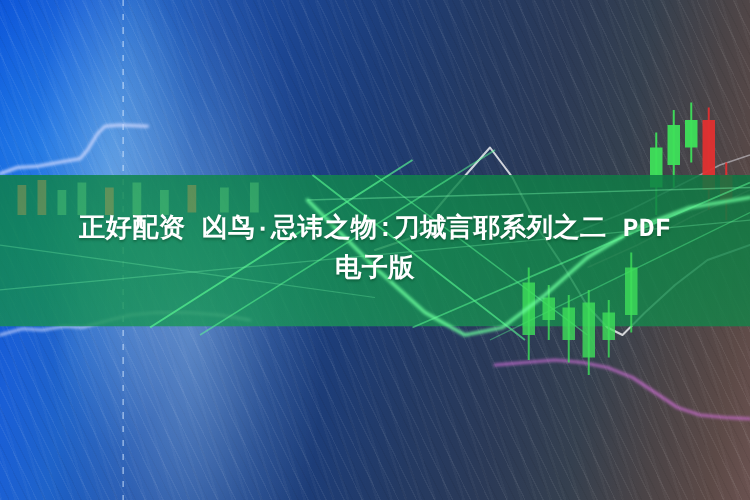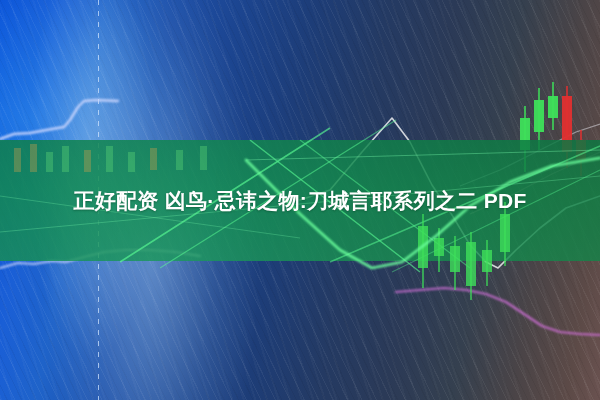--- a/index.html
+++ b/index.html
@@ -5,21 +5,21 @@
   html, body {
     margin: 0;
     padding: 0;
     background: #000;
   }
   #stage {
     position: relative;
     width: 600px;
     height: 400px;
     overflow: hidden;
-    font-family: Liberation Sans, sans-serif;
+    font-family: Liberation Mono, monospace;
   }
   .layer {
     position: absolute;
     inset: 0;
     width: 100%;
     height: 100%;
   }
 
   
   #bg-base {
@@ -235,15 +235,16 @@
       <rect x="106" y="146" width="7" height="26" fill="#66e07a"></rect>
       <rect x="128" y="152" width="7" height="20" fill="#66e07a"></rect>
       <rect x="150" y="148" width="7" height="22" fill="#d8a24a"></rect>
       <rect x="176" y="150" width="7" height="20" fill="#66e07a"></rect>
       <rect x="200" y="146" width="7" height="24" fill="#66e07a"></rect>
     </g>
   </svg>
 
   <div id="title-block">
     <div class="title-line">正好配资 凶鸟·忌讳之物:刀城言耶系列之二 PDF</div>
+    <div class="title-line">电子版</div>
   </div>
 
 </div>
 
 </body></html>

